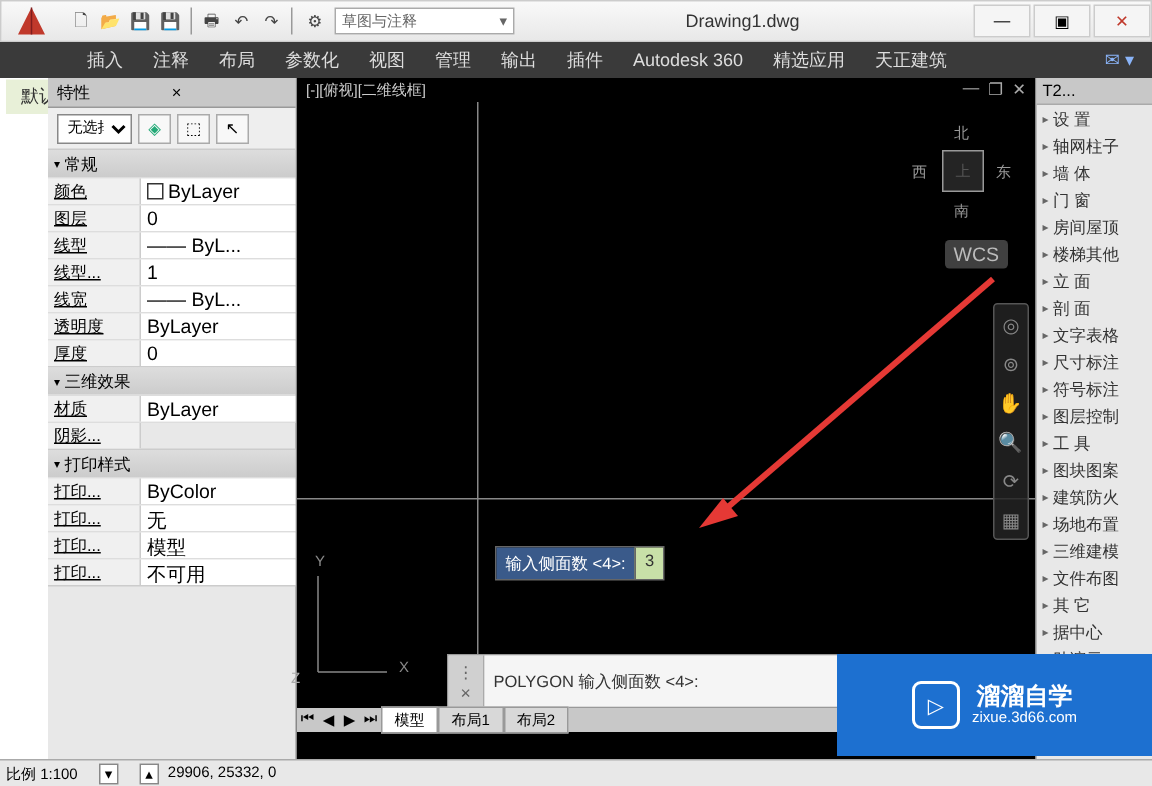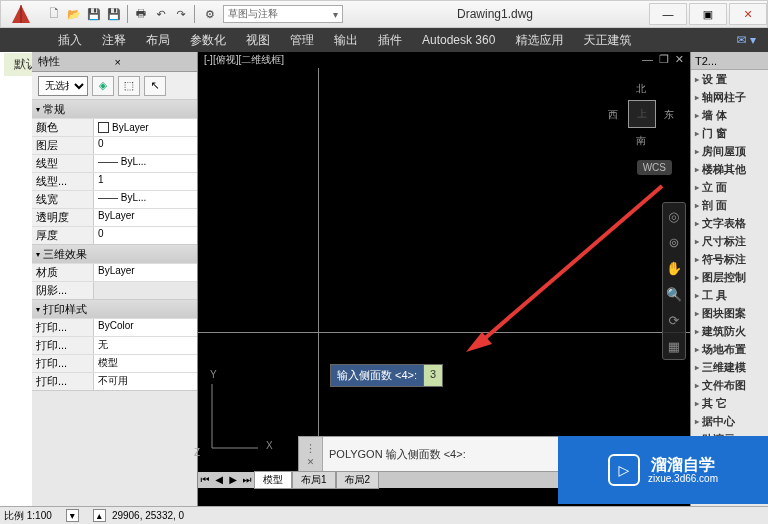--- a/index.html
+++ b/index.html
@@ -32,22 +32,22 @@
 .props { width: 166px; background: #e8e8e8; border-right: 1px solid #888; display: flex; flex-direction: column; font-size: 11px; }
 .props-title { height: 20px; background: #c8c8c8; padding: 2px 6px; display: flex; align-items: center; border-bottom: 1px solid #999; }
 .props-title span { flex: 1; }
 .props-toolbar { height: 28px; background: #eee; display: flex; align-items: center; padding: 3px 6px; gap: 4px; border-bottom: 1px solid #ccc; }
 .sel-combo { width: 50px; height: 20px; border: 1px solid #888; background: #fff; font-size: 10px; padding: 0 2px; }
 .tool-btn { width: 22px; height: 20px; border: 1px solid #aaa; background: #f8f8f8; display: flex; align-items: center; justify-content: center; cursor: pointer; }
 .prop-section { border-bottom: 1px solid #ccc; }
 .prop-head { height: 18px; background: linear-gradient(#ddd, #ccc); padding: 1px 4px; font-size: 11px; display: flex; align-items: center; cursor: pointer; }
 .prop-head::before { content: "▾"; font-size: 8px; margin-right: 3px; }
 .prop-row { display: flex; height: 18px; border-top: 1px solid #ddd; }
-.prop-k { width: 62px; padding: 1px 4px; background: #f0f0f0; border-right: 1px solid #ccc; font-size: 11px; overflow: hidden; white-space: nowrap; }
-.prop-v { flex: 1; padding: 1px 4px; background: #fff; font-size: 10px; overflow: hidden; white-space: nowrap; }
+.prop-k { width: 62px; padding: 1px 4px; background: #f0f0f0; border-right: 1px solid #ccc; font-size: 11px; overflow: hidden; white-space: nowrap; text-decoration: underline; }
+.prop-v { flex: 1; padding: 1px 4px; background: #fff; font-size: 13px; overflow: hidden; white-space: nowrap; }
 .prop-v.bylayer { display: flex; align-items: center; }
 .prop-v.bylayer::before { content: ""; width: 9px; height: 9px; border: 1px solid #333; background: #fff; margin-right: 3px; }
 
 
 .draw-wrap { flex: 1; background: #000; position: relative; }
 .draw-header { height: 16px; background: #000; color: #ccc; font-size: 10px; padding: 1px 6px; display: flex; align-items: center; }
 .doc-ctrl { position: absolute; top: 1px; right: 6px; display: flex; gap: 6px; color: #aaa; font-size: 11px; }
 .doc-ctrl span { cursor: pointer; }
 .crosshair-h { position: absolute; left: 0; right: 0; top: 280px; height: 1px; background: #888; }
 .crosshair-v { position: absolute; top: 16px; bottom: 30px; left: 120px; width: 1px; background: #888; }
@@ -58,21 +58,21 @@
 .ucs-lines svg { width: 100%; height: 100%; }
 
 
 .nav-cube { position: absolute; right: 14px; top: 28px; width: 70px; height: 70px; }
 .cube-box { position: absolute; left: 22px; top: 20px; width: 28px; height: 28px; border: 1px solid #999; background: rgba(40,40,40,.9); display: flex; align-items: center; justify-content: center; color: #555; font-size: 10px; }
 .cube-dir { position: absolute; color: #999; font-size: 10px; }
 .cube-n { top: 2px; left: 30px; }
 .cube-s { bottom: 2px; left: 30px; }
 .cube-w { left: 2px; top: 28px; }
 .cube-e { right: 2px; top: 28px; }
-.wcs-badge { position: absolute; right: 18px; top: 108px; padding: 2px 6px; background: rgba(80,80,80,.8); color: #bbb; font-size: 10px; border-radius: 3px; }
+.wcs-badge { position: absolute; right: 18px; top: 108px; padding: 2px 6px; background: rgba(80,80,80,.8); color: #bbb; font-size: 13px; border-radius: 3px; }
 
 
 .navbar-r { position: absolute; right: 4px; top: 150px; width: 24px; background: rgba(35,35,35,0.85); border: 1px solid #555; border-radius: 3px; padding: 4px 0; display: flex; flex-direction: column; align-items: center; gap: 8px; }
 .nav-tool { width: 18px; height: 18px; color: #888; font-size: 13px; display: flex; align-items: center; justify-content: center; cursor: pointer; }
 
 
 .cmd-tip { position: absolute; left: 132px; top: 312px; display: flex; font-size: 11px; border: 1px solid #666; }
 .cmd-label { background: #3a5a8a; color: #fff; padding: 3px 6px; }
 .cmd-value { background: #c8e0a8; color: #333; padding: 3px 6px; border-left: 1px solid #666; }
 
@@ -90,21 +90,21 @@
 
 .model-tabs { position: absolute; bottom: 18px; left: 0; right: 0; height: 16px; background: #c8c8c8; display: flex; align-items: center; font-size: 10px; }
 .mtab-nav { display: flex; }
 .mtab-nav span { width: 14px; text-align: center; cursor: pointer; }
 .mtab { padding: 1px 8px; background: #d8d8d8; border: 1px solid #999; cursor: pointer; }
 .mtab.active { background: #fff; }
 
 
 .rside { width: 78px; background: #e8e8e8; border-left: 1px solid #888; display: flex; flex-direction: column; font-size: 11px; }
 .rside-title { height: 18px; background: #c8c8c8; padding: 1px 4px; border-bottom: 1px solid #aaa; display: flex; align-items: center; }
-.rside-list { flex: 1; overflow: hidden; font-weight: bold; }
+.rside-list { flex: 1; overflow: hidden; }
 .rside-item { height: 18px; padding: 1px 4px; display: flex; align-items: center; color: #333; white-space: nowrap; overflow: hidden; cursor: pointer; }
 .rside-item::before { content: "▸"; font-size: 8px; margin-right: 3px; color: #666; }
 
 
 .status { position: absolute; bottom: 0; left: 0; right: 0; height: 18px; background: #e8e8e8; border-top: 1px solid #aaa; display: flex; align-items: center; font-size: 10px; padding: 0 4px; gap: 6px; }
 .status-scale { display: flex; align-items: center; gap: 14px; }
 .scale-box { border: 1px solid #888; background: #fff; padding: 0 3px; }
 
 
 .watermark { position: absolute; right: 0; bottom: 20px; width: 210px; height: 68px; background: #1d70d0; display: flex; align-items: center; justify-content: center; gap: 8px; }

